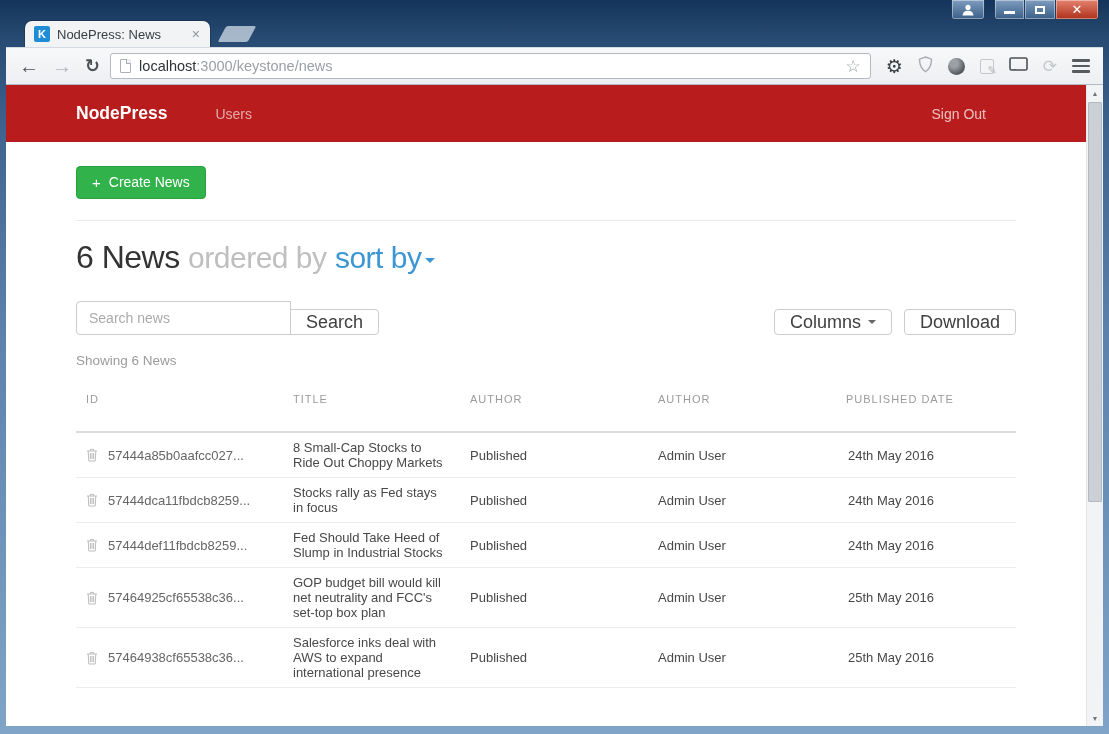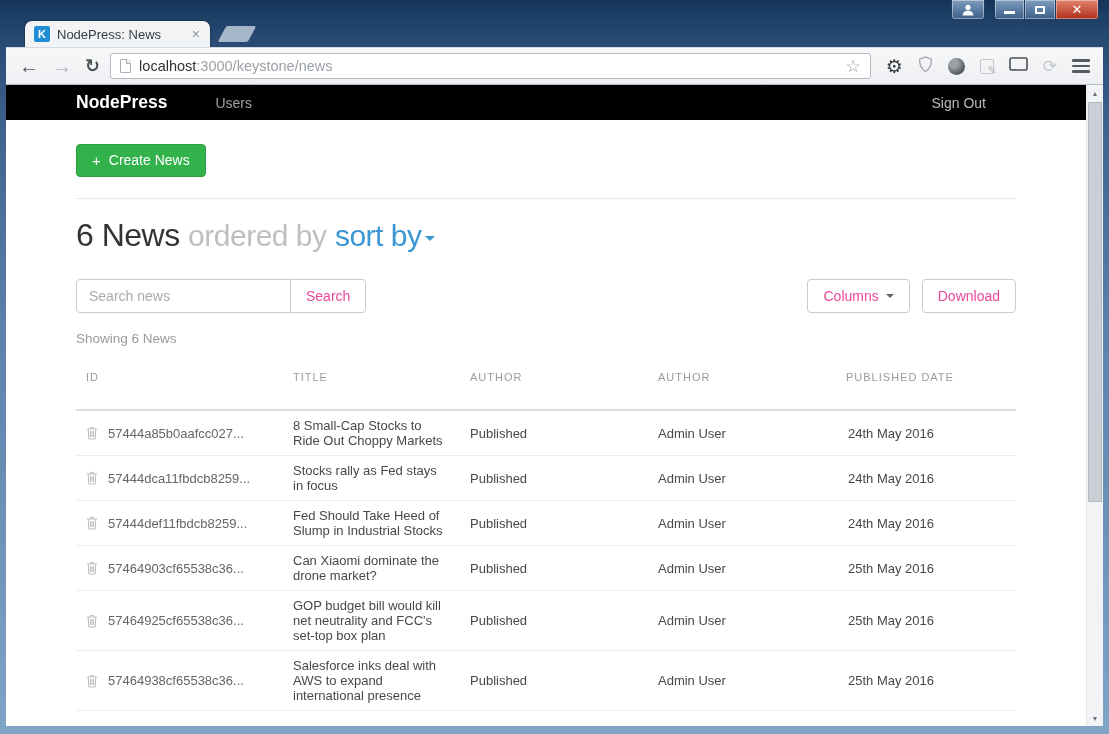--- a/index.html
+++ b/index.html
@@ -65,21 +65,21 @@
   
   .page { position:absolute; top:85px; left:6px; right:6px; bottom:8px; background:#fff; overflow:hidden; }
   .scrollbar { position:absolute; top:0; right:0; bottom:0; width:17px; background:#f2f3f5; border-left:1px solid #e4e6e9; }
   .scroll-btn { position:absolute; left:0; width:16px; height:16px; display:flex; align-items:center;
     justify-content:center; font-size:7px; color:#70757c; }
   .scroll-up { top:0; } .scroll-down { bottom:0; }
   .scroll-thumb { position:absolute; top:17px; left:1px; width:14px; height:400px;
     background:#cbd0d6; border:1px solid #b3b9c0; border-radius:1px; }
   .content { position:absolute; top:0; left:0; right:17px; bottom:0; overflow:hidden; }
 
-  .navbar { height:35px; background:#000000; }
+  .navbar { height:57px; background:#b91c1c; }
   .navbar-inner { width:940px; height:100%; margin:0 auto; display:flex; align-items:center; }
   .brand { color:#fff; font-size:17.5px; font-weight:bold; }
   .nav-users { color:rgba(255,255,255,.62); font-size:14px; margin-left:48px; }
   .nav-signout { margin-left:auto; margin-right:30px; color:rgba(255,255,255,.72); font-size:14px; }
 
   .container { width:940px; margin:0 auto; }
   .create-btn { margin-top:24px; display:inline-flex; align-items:center; background:#31b24a;
     border:1px solid #2aa041; color:#fff; font-size:14px; padding:7px 15px 8px; border-radius:4px; cursor:pointer; }
   .create-plus { font-size:15px; margin-right:8px; line-height:1; }
   .divider { border-top:1px solid #eaeaea; margin-top:21px; }
@@ -88,22 +88,22 @@
   .heading .muted { color:#bfbfbf; font-size:30px; }
   .heading .sortlink { color:#3b97d3; font-size:30px; cursor:pointer; }
   .caret { display:inline-block; width:0; height:0; border-left:5px solid transparent;
     border-right:5px solid transparent; border-top:5px solid currentColor; vertical-align:middle; margin-left:4px; }
   .caret.sm { border-left-width:4px; border-right-width:4px; border-top-width:4px; }
 
   .filter-row { margin-top:25px; display:flex; align-items:flex-end; }
   .search-input { width:215px; height:34px; border:1px solid #ccc; border-radius:4px 0 0 4px;
     padding:0 12px; font-size:14px; color:#555; outline:none; font-family:inherit; }
   .search-input::placeholder { color:#aaa; }
-  .btn { height:34px; padding:0 15px; background:#fff; border:1px solid #ccc; border-radius:4px;
-    font-size:14px; color:#ec4899; font-family:inherit; cursor:pointer; display:inline-flex; align-items:center; }
+  .btn { height:26px; padding:0 15px; background:#fff; border:1px solid #ccc; border-radius:4px;
+    font-size:18px; color:#404040; font-family:inherit; cursor:pointer; display:inline-flex; align-items:center; }
   .search-btn { border-radius:0 4px 4px 0; margin-left:-1px; }
   .addfilter-btn { margin-left:12px; }
   .btn .caret { color:#666; margin-left:7px; }
   .columns-btn { margin-left:auto; }
   .download-btn { margin-left:12px; }
 
   .showing { margin-top:18px; color:#9b9b9b; font-size:13.5px; }
 
   table.news { margin-top:13px; width:100%; border-collapse:collapse; table-layout:fixed; }
   col.c-id{width:207px;} col.c-title{width:177px;} col.c-state{width:188px;} col.c-author{width:188px;} col.c-date{width:180px;}
@@ -277,36 +277,20 @@
         </span>
         <span class="rid">57444def11fbdcb8259...</span>
       </span>
     </td>
     <td>Fed Should Take Heed of Slump in Industrial Stocks</td>
     <td>Published</td>
     <td>Admin User</td>
     <td class="c-date-cell">24th May 2016</td>
   </tr>
 
-  <tr>
-    <td>
-      <span class="id-flex">
-        <span class="trash">
-          <svg width="12" height="14" viewBox="0 0 12 14">
-                        <path d="M1 3h10 M4.3 3 V1.4 h3.4 V3 M2.2 3 l.6 10 h6.4 l.6-10 M4.4 5v6 M6 5v6 M7.6 5v6" fill="none" stroke="#bcbcbc" stroke-width="1"></path>
-                      </svg>
-        </span>
-        <span class="rid">57464903cf65538c36...</span>
-      </span>
-    </td>
-    <td>Can Xiaomi dominate the drone market?</td>
-    <td>Published</td>
-    <td>Admin User</td>
-    <td class="c-date-cell">25th May 2016</td>
-  </tr>
 
   <tr>
     <td>
       <span class="id-flex">
         <span class="trash">
           <svg width="12" height="14" viewBox="0 0 12 14">
                         <path d="M1 3h10 M4.3 3 V1.4 h3.4 V3 M2.2 3 l.6 10 h6.4 l.6-10 M4.4 5v6 M6 5v6 M7.6 5v6" fill="none" stroke="#bcbcbc" stroke-width="1"></path>
                       </svg>
         </span>
         <span class="rid">57464925cf65538c36...</span>

